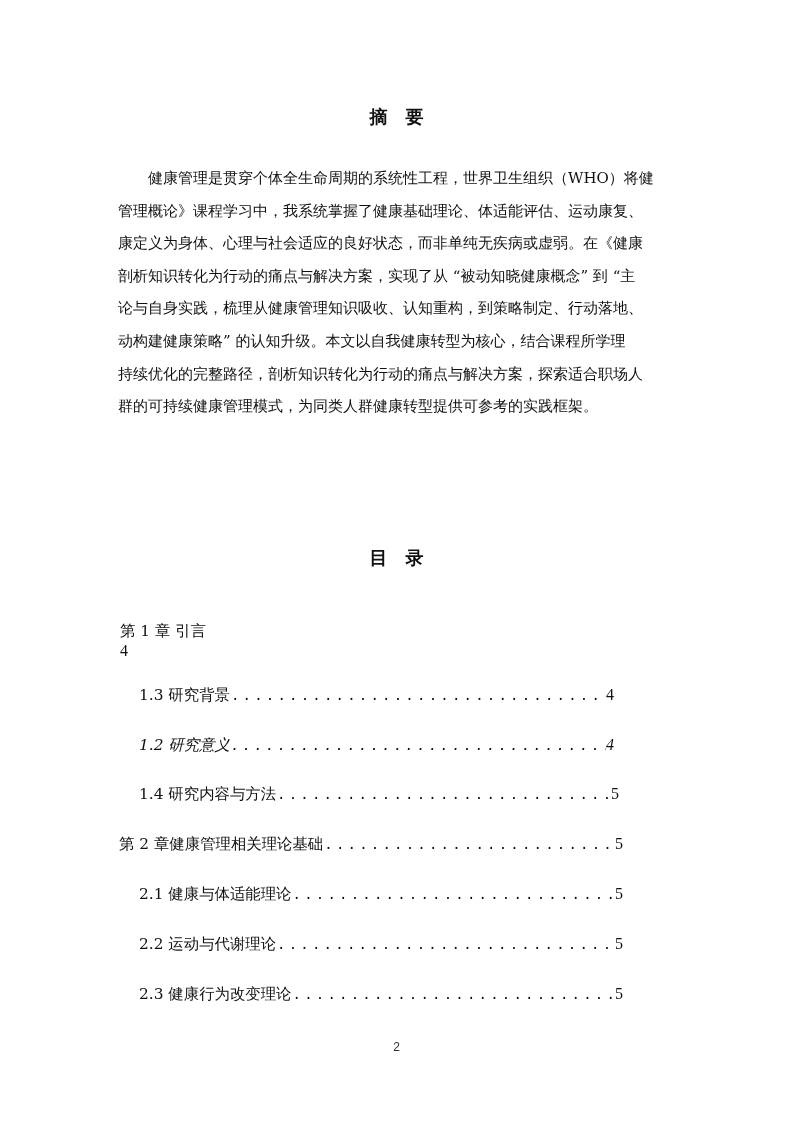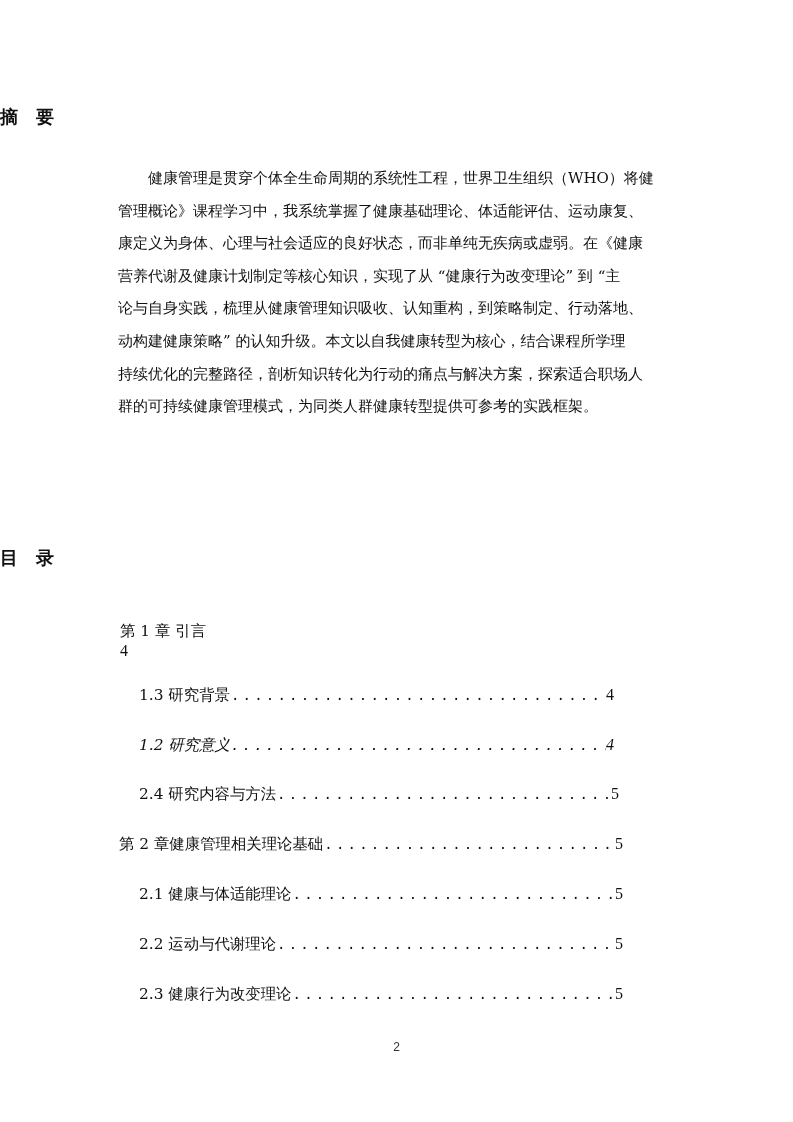--- a/index.html
+++ b/index.html
@@ -3,21 +3,21 @@
   <meta charset="utf-8">
   <style>
     html, body { margin: 0; padding: 0; background: #ffffff; }
     body {
       width: 793px; height: 1122px; position: relative; overflow: hidden;
       font-family: "DejaVu Serif", "Liberation Serif", serif;
       color: #111111;
     }
     .page { position: absolute; left: 0; top: 0; width: 793px; height: 1122px; background: #fff; }
     .heading {
-      position: absolute; left: 0; width: 793px; 
+      position: absolute; left: 0; width: 793px; text-align: center;
       font-family: "DejaVu Sans", "Liberation Sans", sans-serif;
       font-weight: bold; font-size: 18px; letter-spacing: 0;
     }
     .heading .gap { display: inline-block; width: 18px; }
     .abstract-body {
       position: absolute; left: 118px; top: 162px; width: 560px;
       font-size: 15px; line-height: 32.6px; text-align: justify;
     }
     .abstract-body .line { display: block; white-space: nowrap; height: 32.6px; }
     .toc-row {
@@ -42,21 +42,21 @@
 <div class="page">
 
   <div class="heading" style="top:105px;">
     <span>摘</span><span class="gap"></span><span>要</span>
   </div>
 
   <div class="abstract-body">
     <span class="line">　　健康管理是贯穿个体全生命周期的系统性工程，世界卫生组织（WHO）将健</span>
     <span class="line">管理概论》课程学习中，我系统掌握了健康基础理论、体适能评估、运动康复、</span>
     <span class="line">康定义为身体、心理与社会适应的良好状态，而非单纯无疾病或虚弱。在《健康</span>
-    <span class="line">营养代谢及健康计划制定等核心知识，实现了从 “健康行为改变理论” 到 “主</span>
+    <span class="line">剖析知识转化为行动的痛点与解决方案，实现了从 “被动知晓健康概念” 到 “主</span>
     <span class="line">论与自身实践，梳理从健康管理知识吸收、认知重构，到策略制定、行动落地、</span>
     <span class="line">动构建健康策略” 的认知升级。本文以自我健康转型为核心，结合课程所学理</span>
     <span class="line">持续优化的完整路径，剖析知识转化为行动的痛点与解决方案，探索适合职场人</span>
     <span class="line">群的可持续健康管理模式，为同类人群健康转型提供可参考的实践框架。</span>
   </div>
 
   <div class="heading" style="top:546px;">
     <span>目</span><span class="gap"></span><span>录</span>
   </div>
 
@@ -70,21 +70,21 @@
       <span class="toc-title">1.3 研究背景</span>
       <span class="toc-dots">..................................................</span>
       <span class="toc-page">4</span>
     </div>
     <div class="toc-row" style="left:139px; top:735px; width:475px;font-style:italic;">
       <span class="toc-title">1.2 研究意义</span>
       <span class="toc-dots">..................................................</span>
       <span class="toc-page">4</span>
     </div>
     <div class="toc-row" style="left:139px; top:784px; width:480px;">
-      <span class="toc-title">2.4 研究内容与方法</span>
+      <span class="toc-title">1.4 研究内容与方法</span>
       <span class="toc-dots">..................................................</span>
       <span class="toc-page">5</span>
     </div>
     <div class="toc-row" style="left:119px; top:834px; width:504px;">
       <span class="toc-title">第 2 章健康管理相关理论基础</span>
       <span class="toc-dots">..................................................</span>
       <span class="toc-page">5</span>
     </div>
     <div class="toc-row" style="left:139px; top:884px; width:484px;">
       <span class="toc-title">2.1 健康与体适能理论</span>

